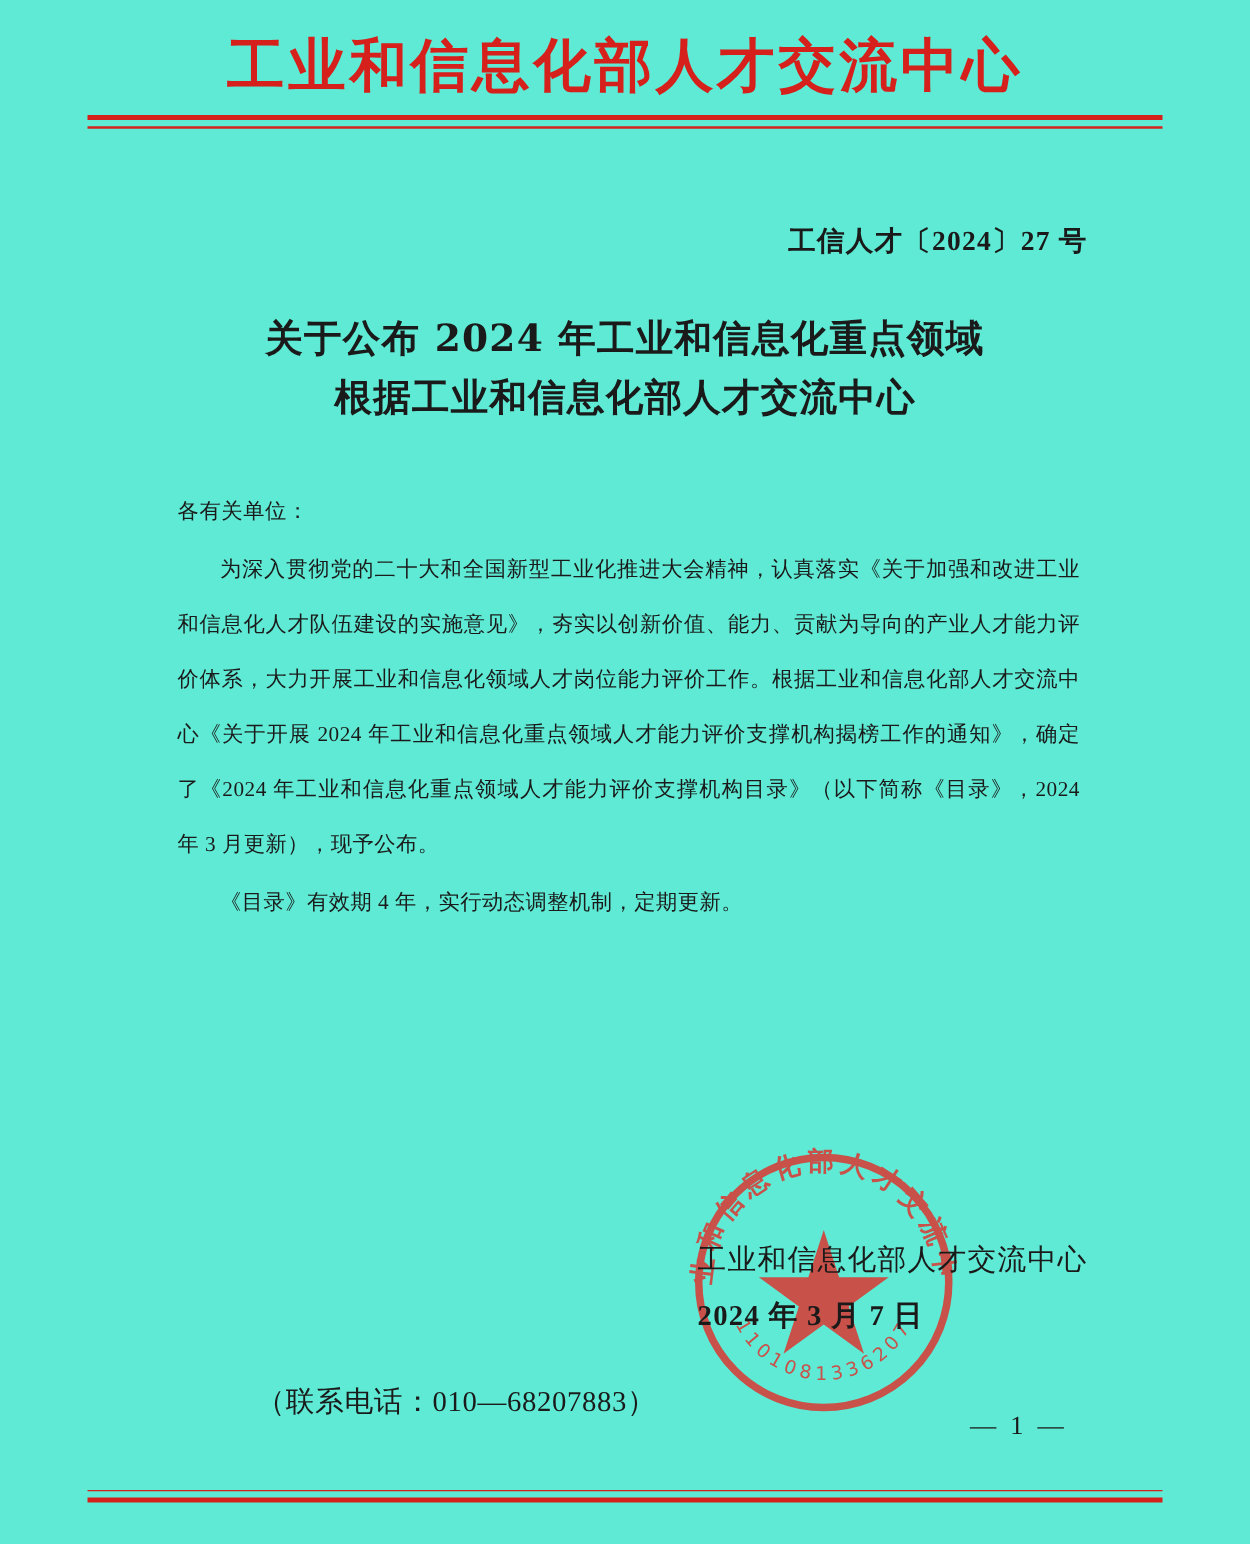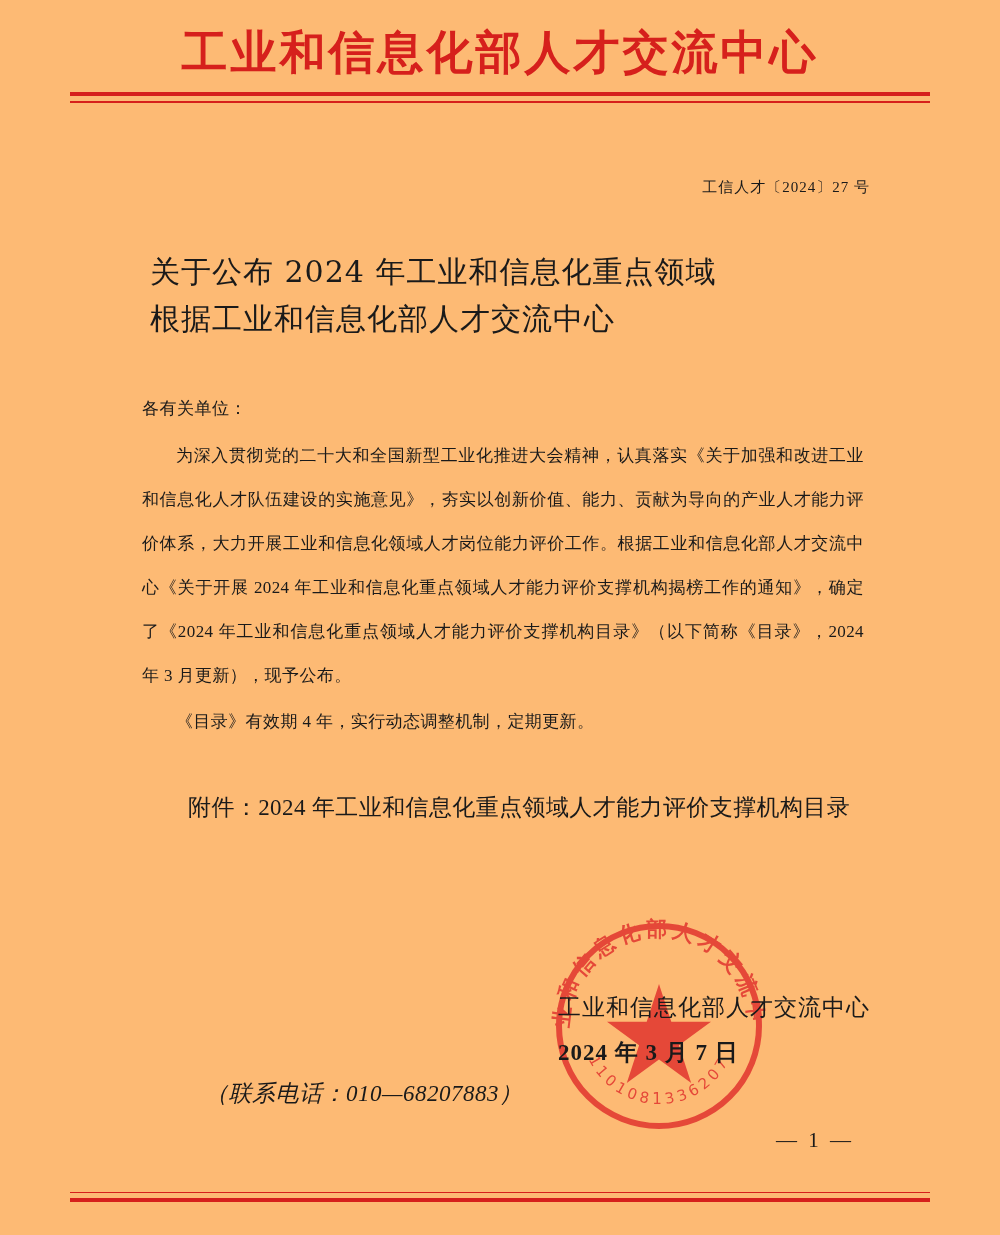--- a/index.html
+++ b/index.html
@@ -12,21 +12,21 @@
     height: 1235px;
     position: relative;
     font-family: "Liberation Serif", "DejaVu Serif", serif;
     color: #1a1a1a;
     overflow: hidden;
   }
 
   .page {
     position: absolute;
     inset: 0;
-    background: #fdba74;
+    background: #5eead4;
   }
 
   
   .letterhead {
     position: absolute;
     top: 0;
     left: 0;
     right: 0;
     height: 120px;
   }
@@ -58,34 +58,35 @@
     background: #d6201c;
   }
   .rule-top-1 { top: 92px; }
   .rule-top-2 { top: 101px; }
 
   
   .doc-number {
     position: absolute;
     top: 178px;
     right: 130px;
-    font-size: 15px;
+    font-size: 22px;
     letter-spacing: 1px;
     white-space: nowrap;
+    font-weight: bold;
   }
 
   
   .doc-title {
     position: absolute;
     top: 248px;
     left: 150px;
     right: 150px;
-    text-align: left;
+    text-align: center;
     font-family: "DejaVu Serif", "Liberation Serif", serif;
-    font-weight: 400;
+    font-weight: 700;
     font-size: 30px;
     line-height: 47px;
     letter-spacing: 1px;
   }
   .doc-title .line2 { display: block; }
 
   
   .body-wrap {
     position: absolute;
     top: 392px;
@@ -140,26 +141,25 @@
     left: 545px;
     width: 228px;
     height: 228px;
     pointer-events: none;
   }
   .seal svg { display: block; }
 
   
   .contact {
     position: absolute;
-    top: 1078px;
+    top: 1106px;
     left: 205px;
     font-size: 23px;
     letter-spacing: 0.5px;
     white-space: nowrap;
-    font-style: italic;
   }
 
   
   .page-number {
     position: absolute;
     bottom: 82px;
     right: 146px;
     font-size: 21px;
     letter-spacing: 3px;
   }
@@ -183,21 +183,20 @@
 
   <div class="doc-title">
     <span class="line1">关于公布 2024 年工业和信息化重点领域</span>
     <span class="line2">根据工业和信息化部人才交流中心</span>
   </div>
 
   <div class="body-wrap">
     <div class="salutation">各有关单位：</div>
     <p class="para">为深入贯彻党的二十大和全国新型工业化推进大会精神，认真落实《关于加强和改进工业和信息化人才队伍建设的实施意见》，夯实以创新价值、能力、贡献为导向的产业人才能力评价体系，大力开展工业和信息化领域人才岗位能力评价工作。根据工业和信息化部人才交流中心《关于开展 2024 年工业和信息化重点领域人才能力评价支撑机构揭榜工作的通知》，确定了《2024 年工业和信息化重点领域人才能力评价支撑机构目录》（以下简称《目录》，2024 年 3 月更新），现予公布。</p>
     <p class="para tight">《目录》有效期 4 年，实行动态调整机制，定期更新。</p>
-    <p class="attachment">附件：2024 年工业和信息化重点领域人才能力评价支撑机构目录</p>
   </div>
 
   <div class="seal">
     <svg width="228" height="228" viewBox="0 0 228 228" aria-hidden="true">
       <defs>
         <path id="sealTop" d="M 24,114 A 90,90 0 0 1 204,114"></path>
         <path id="sealBot" d="M 36,114 A 78,78 0 0 0 192,114"></path>
       </defs>
       <g opacity="0.82">
         <circle cx="114" cy="114" r="100" fill="none" stroke="#e0302c" stroke-width="6"></circle>

